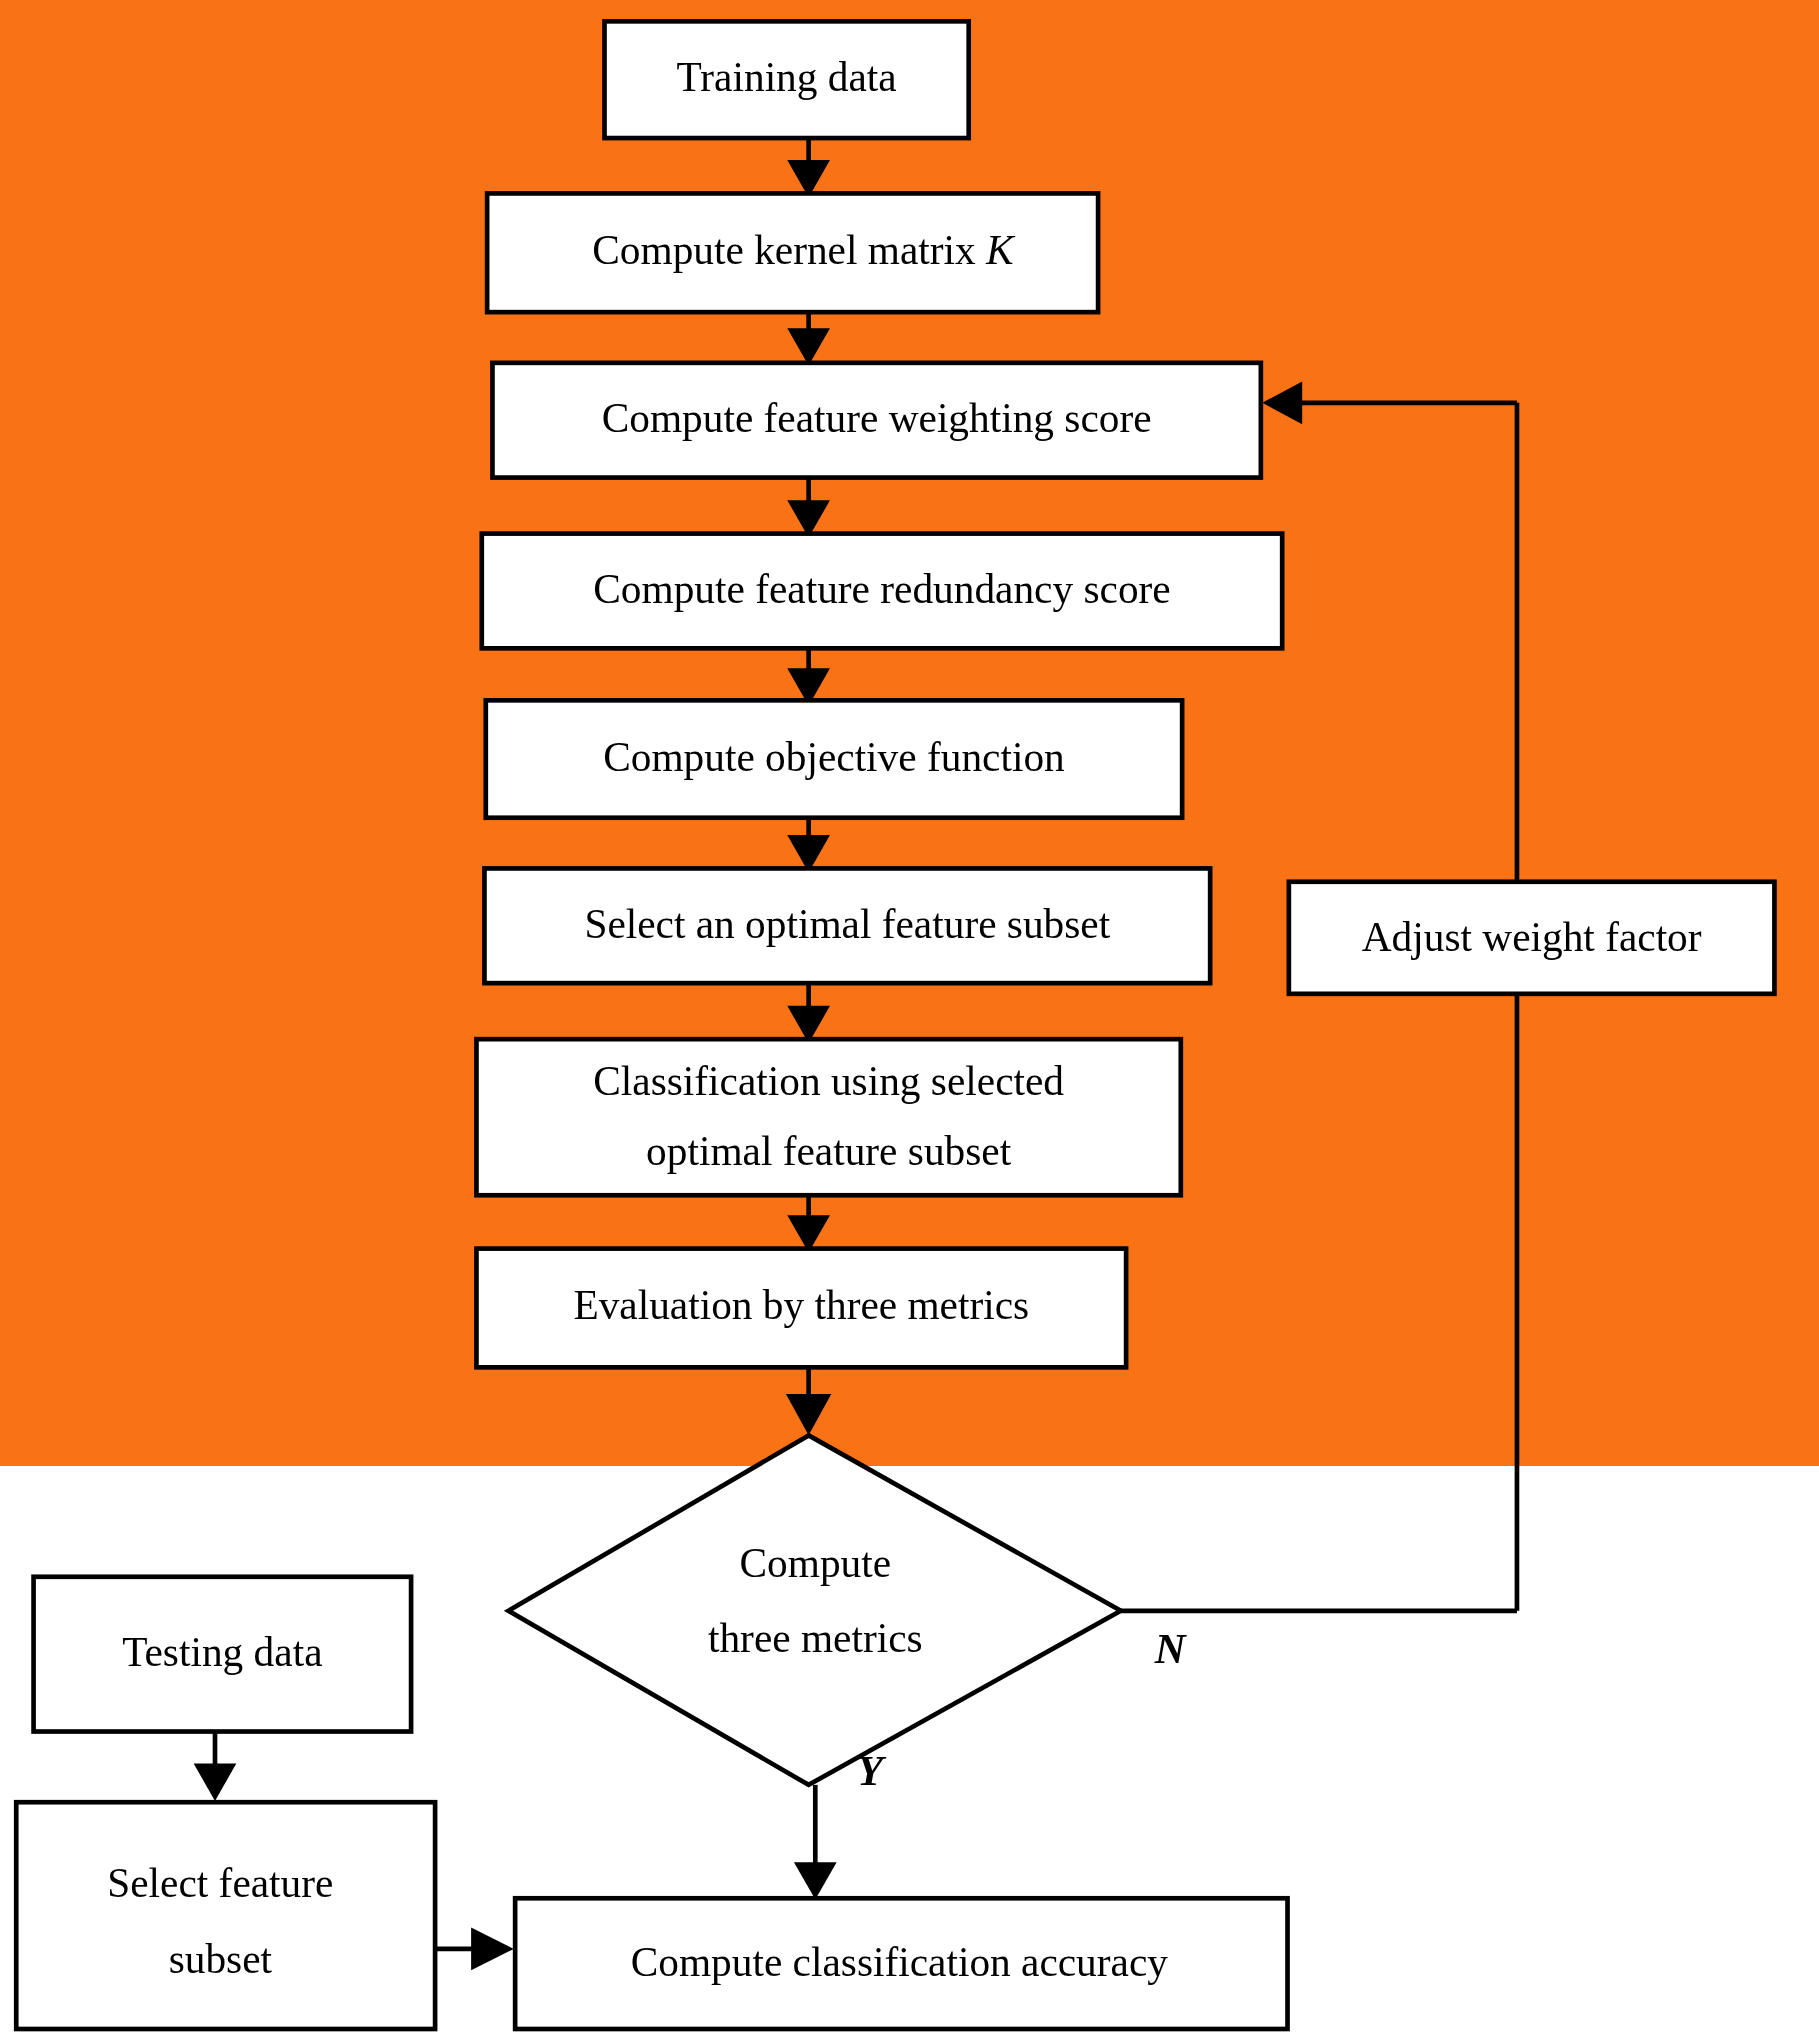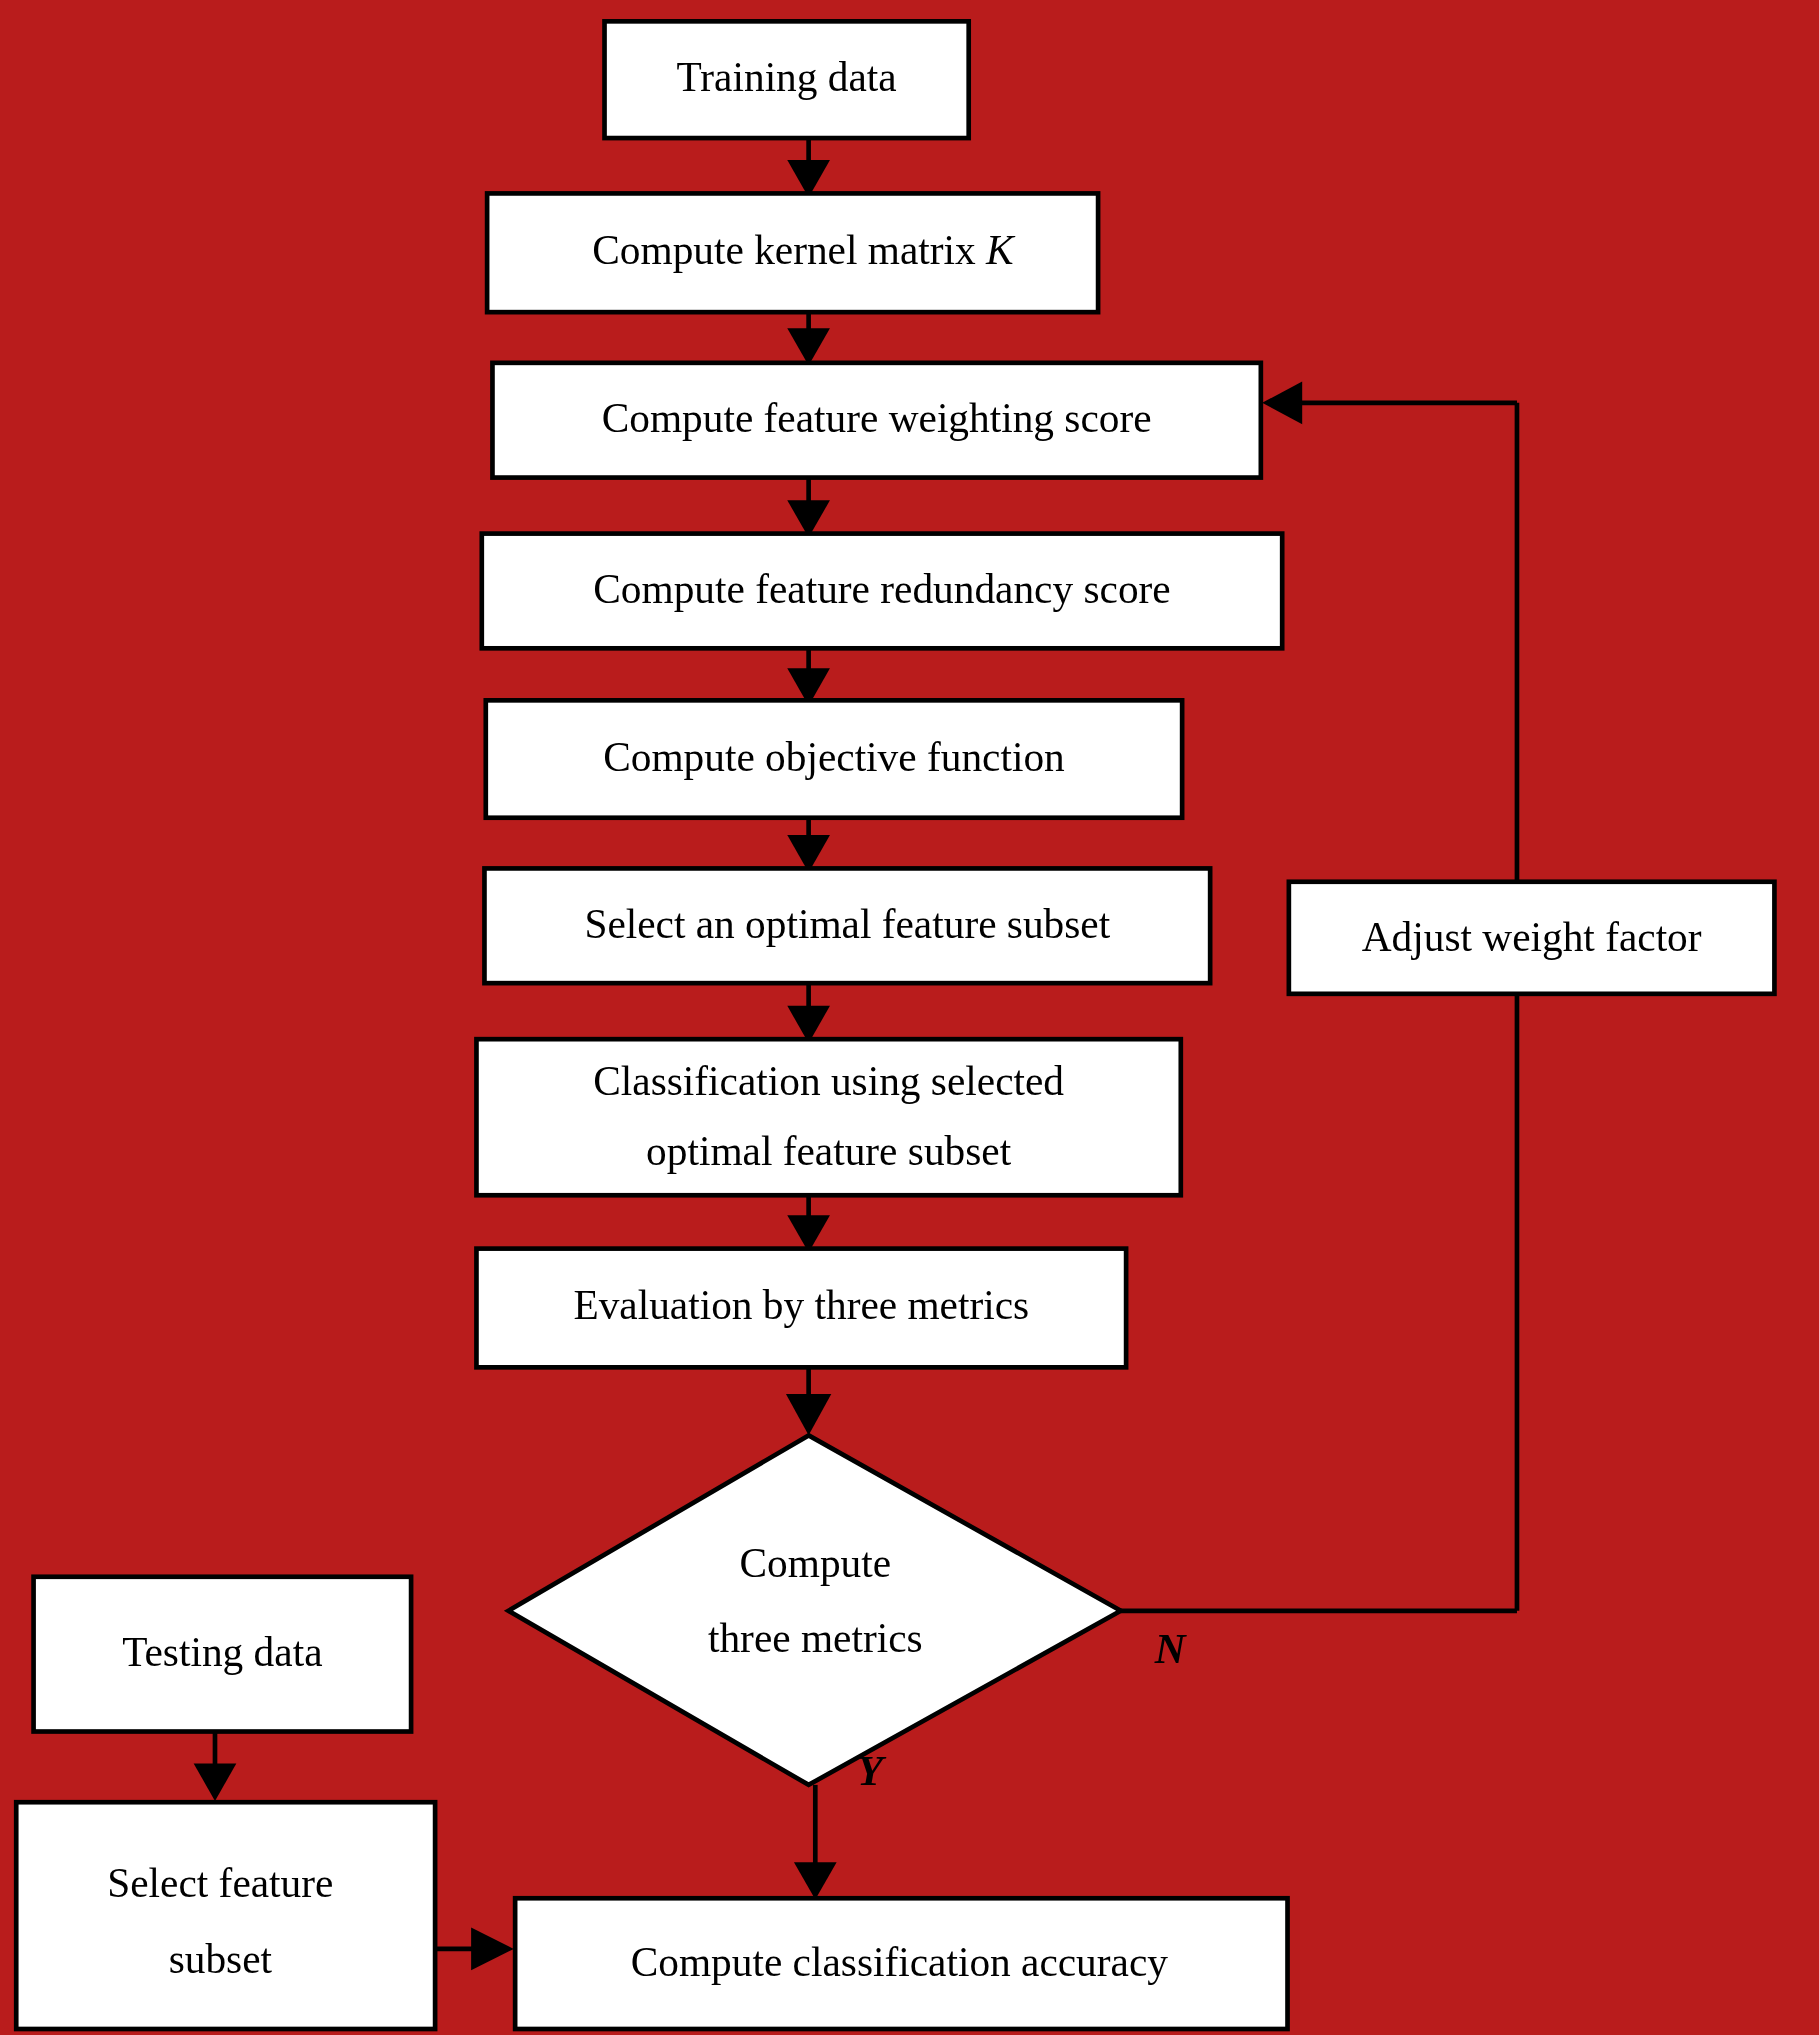--- a/index.html
+++ b/index.html
@@ -9,22 +9,22 @@
   }
   body {
     width: 1820px;
     height: 2035px;
     font-family: "Liberation Serif", "DejaVu Serif", serif;
     overflow: hidden;
   }
   #flowchart-root {
     position: relative;
     width: 1820px;
-    height: 2035px;
-    background: #b91c1c;
+    height: 1466px;
+    background: #f97316;
   }
   svg#flow-svg {
     position: absolute;
     top: 0;
     left: 0;
     width: 1820px;
     height: 2035px;
     display: block;
   }
   .node-shape {

